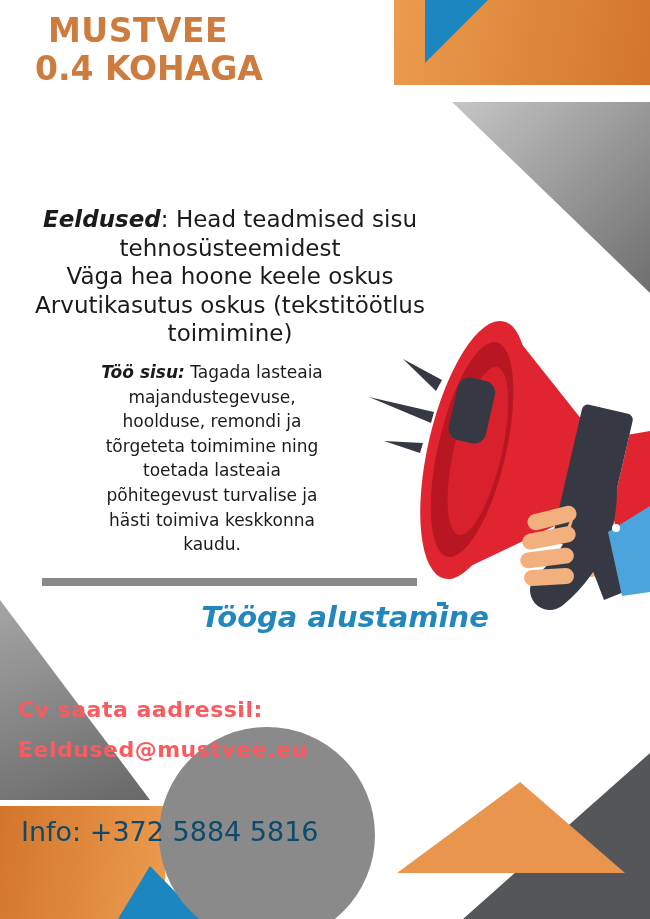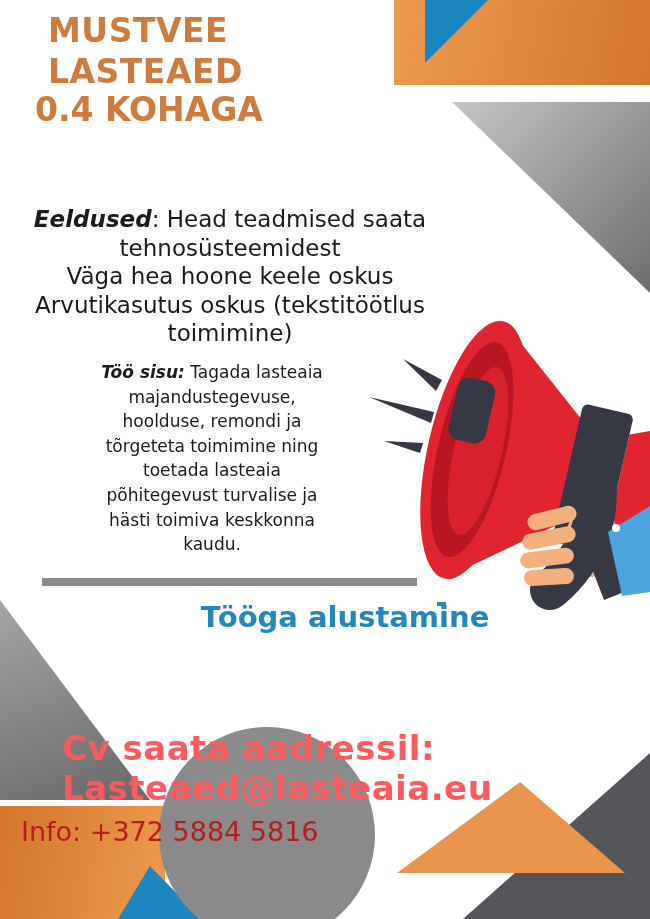--- a/index.html
+++ b/index.html
@@ -34,24 +34,24 @@
   
   .title-block{left:35px;top:10px;width:420px;color:var(--title-orange);
     font-weight:bold;letter-spacing:.5px;}
   .title-big{font-size:33px;line-height:41px;padding-left:13px;}
   .title-sub{font-size:33px;line-height:36px;letter-spacing:0;}
   .para{color:#1b1b1b;text-align:center;}
   .req-block{left:10px;top:205px;width:440px;font-size:23px;line-height:28.5px;}
   .duty-block{left:22px;top:360px;width:380px;font-size:17px;line-height:24.6px;}
   .lead{font-weight:bold;font-style:italic;}
   .start-block{left:140px;top:601px;width:410px;text-align:center;color:var(--teal);
-    font-size:29px;line-height:33px;font-weight:bold;}
-  .cv-block{left:18px;top:729px;color:var(--pink);font-size:34px;line-height:39.5px;
-    font-weight:bold;letter-spacing:.5px;margin-left:44px;}
-  .info-line{left:21px;top:816px;color:#b91c1c;font-size:27px;}
+    font-size:29px;line-height:33px;font-weight:bold;font-style:italic;}
+  .cv-block{left:18px;top:690px;color:var(--pink);font-size:22px;line-height:39.5px;
+    font-weight:bold;letter-spacing:.5px;}
+  .info-line{left:21px;top:816px;color:#0c4a6e;font-size:27px;}
 </style>
 </head>
 <body>
 
 <div class="abs header-bar"></div>
 <div class="abs header-play"></div>
 <div class="abs tr-top-right"></div>
 <div class="abs tr-bottom-left"></div>
 <div class="abs orange-strip"></div>
 <div class="abs blue-tri-bottom"></div>
@@ -87,27 +87,26 @@
   <polygon points="584,548 610,530 634,588 604,600" fill="#363943"></polygon>
   <polygon points="608,532 650,506 650,592 622,596" fill="#4ba4dc"></polygon>
   <circle cx="616" cy="528" r="4" fill="#ffffff"></circle>
 </svg>
 
 <div class="abs divider"></div>
 <div class="abs teal-dash"></div>
 
 <div class="abs title-block">
   <div class="title-big">MUSTVEE</div>
-  <div class="title-big">LASTEAED</div>
   <div class="title-sub">0.4 KOHAGA</div>
 </div>
 
 <div class="abs para req-block">
   <div>
-    <span class="lead">Eeldused</span><span>: </span><span>Head teadmised saata</span>
+    <span class="lead">Eeldused</span><span>: </span><span>Head teadmised sisu</span>
   </div>
   <div>tehnosüsteemidest</div>
   <div>Väga hea  hoone keele oskus</div>
   <div>Arvutikasutus oskus (tekstitöötlus</div>
   <div>toimimine)</div>
 </div>
 
 <div class="abs para duty-block">
   <div>
     <span class="lead">Töö sisu:</span><span> Tagada lasteaia</span>
@@ -120,16 +119,16 @@
   <div>hästi toimiva keskkonna</div>
   <div>kaudu.</div>
 </div>
 
 <div class="abs start-block">
   <div>Tööga alustamine</div>
 </div>
 
 <div class="abs cv-block">
   <div>Cv saata aadressil:</div>
-  <div>Lasteaed@lasteaia.eu</div>
+  <div>Eeldused@mustvee.eu</div>
 </div>
 
 <div class="abs info-line">Info: +372 5884 5816</div>
 
 </body></html>

